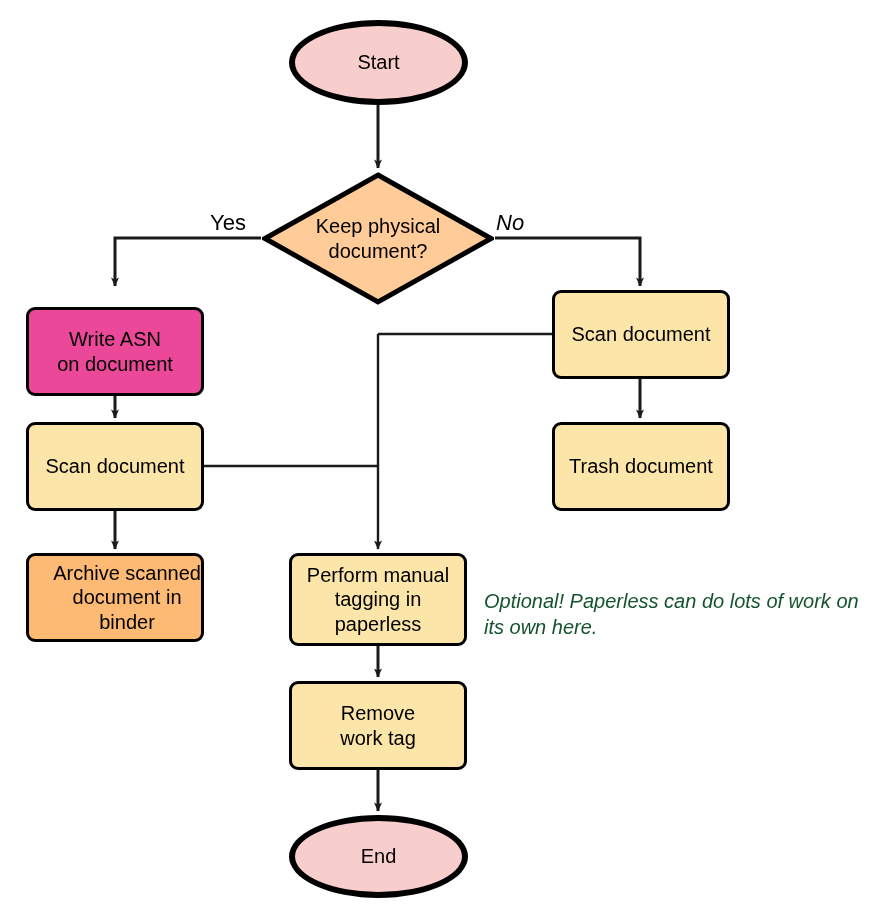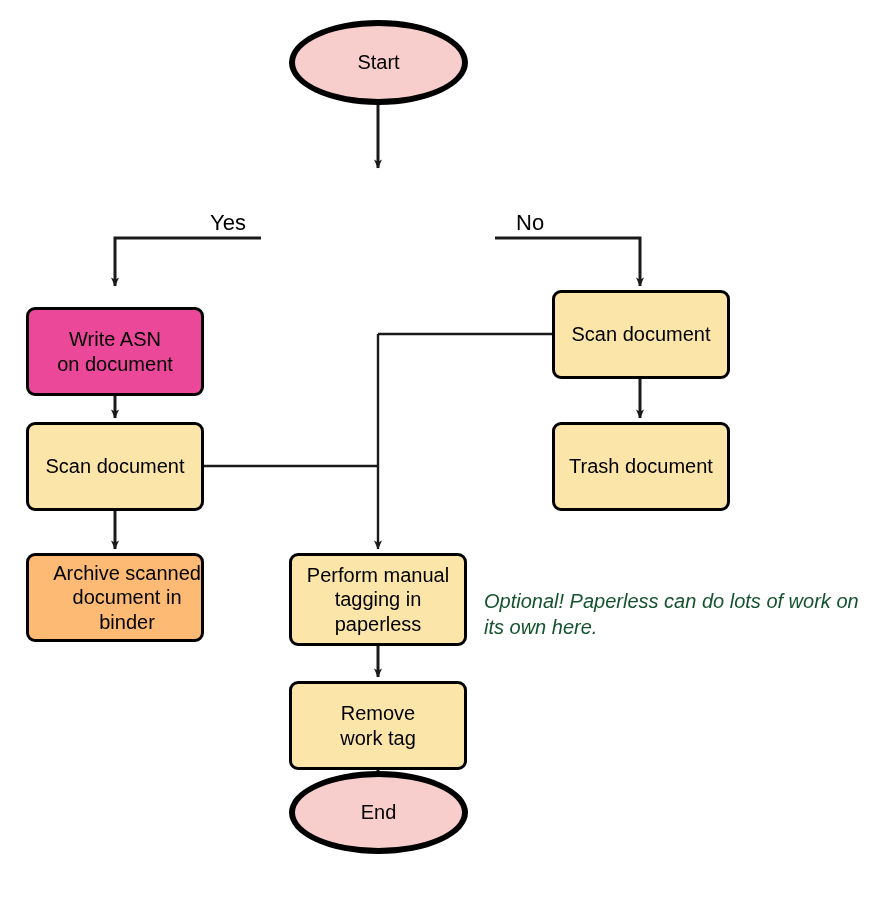--- a/index.html
+++ b/index.html
@@ -110,24 +110,31 @@
     <g fill="none" stroke="#1a1a1a" stroke-width="3">
       <path d="M378,646 L378,677" marker-end="url(#arrowhead)"></path>
       <path d="M378,770 L378,811" marker-end="url(#arrowhead)"></path>
     </g>
   </svg>
 
   <div class="node node-terminal" style="left:289px; top:20px; width:179px; height:85px; background:#F8CECC;">
     <span>Start</span>
   </div>
 
+  <div class="node node-decision" style="left:262px; top:172px; width:232px; height:133px;">
+    <svg class="decision-shape" viewBox="0 0 232 133" preserveAspectRatio="none" xmlns="http://www.w3.org/2000/svg">
+      <polygon points="116,3 229,66.5 116,130 3,66.5" fill="#FFCC99" stroke="#000000" stroke-width="5" stroke-linejoin="miter"></polygon>
+    </svg>
+    <span class="decision-label">Keep physical
+document?</span>
+  </div>
 
   <div class="edge-label" style="left:210px; top:210px;">Yes</div>
 
-  <div class="edge-label" style="left:516px; top:210px;">No</div>
+  <div class="edge-label" style="left:496px; top:210px;font-style:italic;">No</div>
 
   <div class="node node-process" style="left:26px; top:307px; width:178px; height:89px; background:#ec4899;">
     <span>Write ASN
 on document</span>
   </div>
 
   <div class="node node-process" style="left:26px; top:422px; width:178px; height:89px; background:#FCE5A8;">
     <span>Scan document</span>
   </div>
 
@@ -152,17 +159,17 @@
   </div>
 
   <div class="annotation" style="left:484px; top:588px; width:400px;">Optional! Paperless can do lots of work on
 its own here.</div>
 
   <div class="node node-process" style="left:289px; top:681px; width:178px; height:89px; background:#FCE5A8;">
     <span>Remove
 work tag</span>
   </div>
 
-  <div class="node node-terminal" style="left:289px; top:771px; width:179px; height:83px; background:#F8CECC;">
+  <div class="node node-terminal" style="left:289px; top:815px; width:179px; height:83px; background:#F8CECC;">
     <span>End</span>
   </div>
 
 </div>
 
 </body></html>

